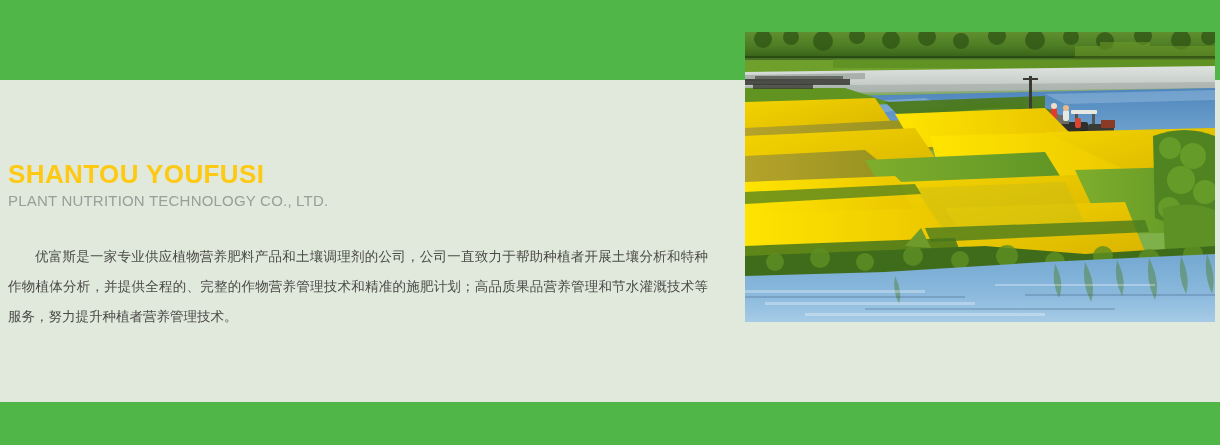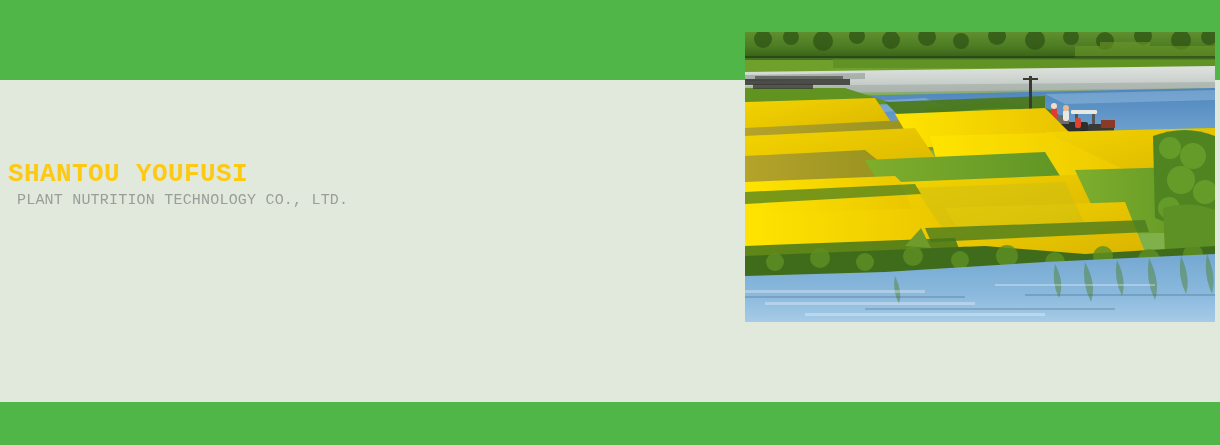--- a/index.html
+++ b/index.html
@@ -12,21 +12,20 @@
     height: 445px;
     overflow: hidden;
     background: #e1e8dc;
     font-family: "Liberation Sans", "DejaVu Sans", sans-serif;
   }
   .page {
     position: relative;
     width: 1220px;
     height: 445px;
     background: #e1e8dc;
-    font-family: Liberation Mono, monospace;
   }
   
   .bar {
     position: absolute;
     left: 0;
     width: 1220px;
     background: #51b648;
   }
   .bar-top    { top: 0;    height: 80px; }
   .bar-bottom { top: 402px; height: 43px; }
@@ -46,21 +45,21 @@
     line-height: 1.15;
     margin: 0 0 2px 0;
     white-space: nowrap;
   }
   .brand-sub {
     font-size: 15px;
     font-weight: normal;
     letter-spacing: 0.2px;
     color: #9b9d98;
     line-height: 1.2;
-    margin: 0 0 4px 9px;
+    margin: 0 0 4px 0;
     white-space: nowrap;
   }
   .brand-cn {
     font-size: 26px;
     font-weight: normal;
     letter-spacing: 1px;
     color: #5cb85c;
     line-height: 1.3;
     margin: 0;
     white-space: nowrap;
@@ -90,20 +89,21 @@
 </head>
 <body>
 
 <div class="page">
 
   <div class="bar bar-top"></div>
 
   <div class="content">
     <h1 class="brand-en">SHANTOU YOUFUSI</h1>
     <div class="brand-sub">PLANT NUTRITION TECHNOLOGY CO., LTD.</div>
+    <p class="intro">优富斯是一家专业供应植物营养肥料产品和土壤调理剂的公司，公司一直致力于帮助种植者开展土壤分析和特种作物植体分析，并提供全程的、完整的作物营养管理技术和精准的施肥计划；高品质果品营养管理和节水灌溉技术等服务，努力提升种植者营养管理技术。</p>
   </div>
 
   <div class="photo">
     <svg viewBox="0 0 470 290" preserveAspectRatio="none">
       <defs>
         <linearGradient id="gTrees" x1="0" y1="0" x2="0" y2="1">
           <stop offset="0%" stop-color="#5f8f2e"></stop>
           <stop offset="55%" stop-color="#4d7c24"></stop>
           <stop offset="100%" stop-color="#376018"></stop>
         </linearGradient>

